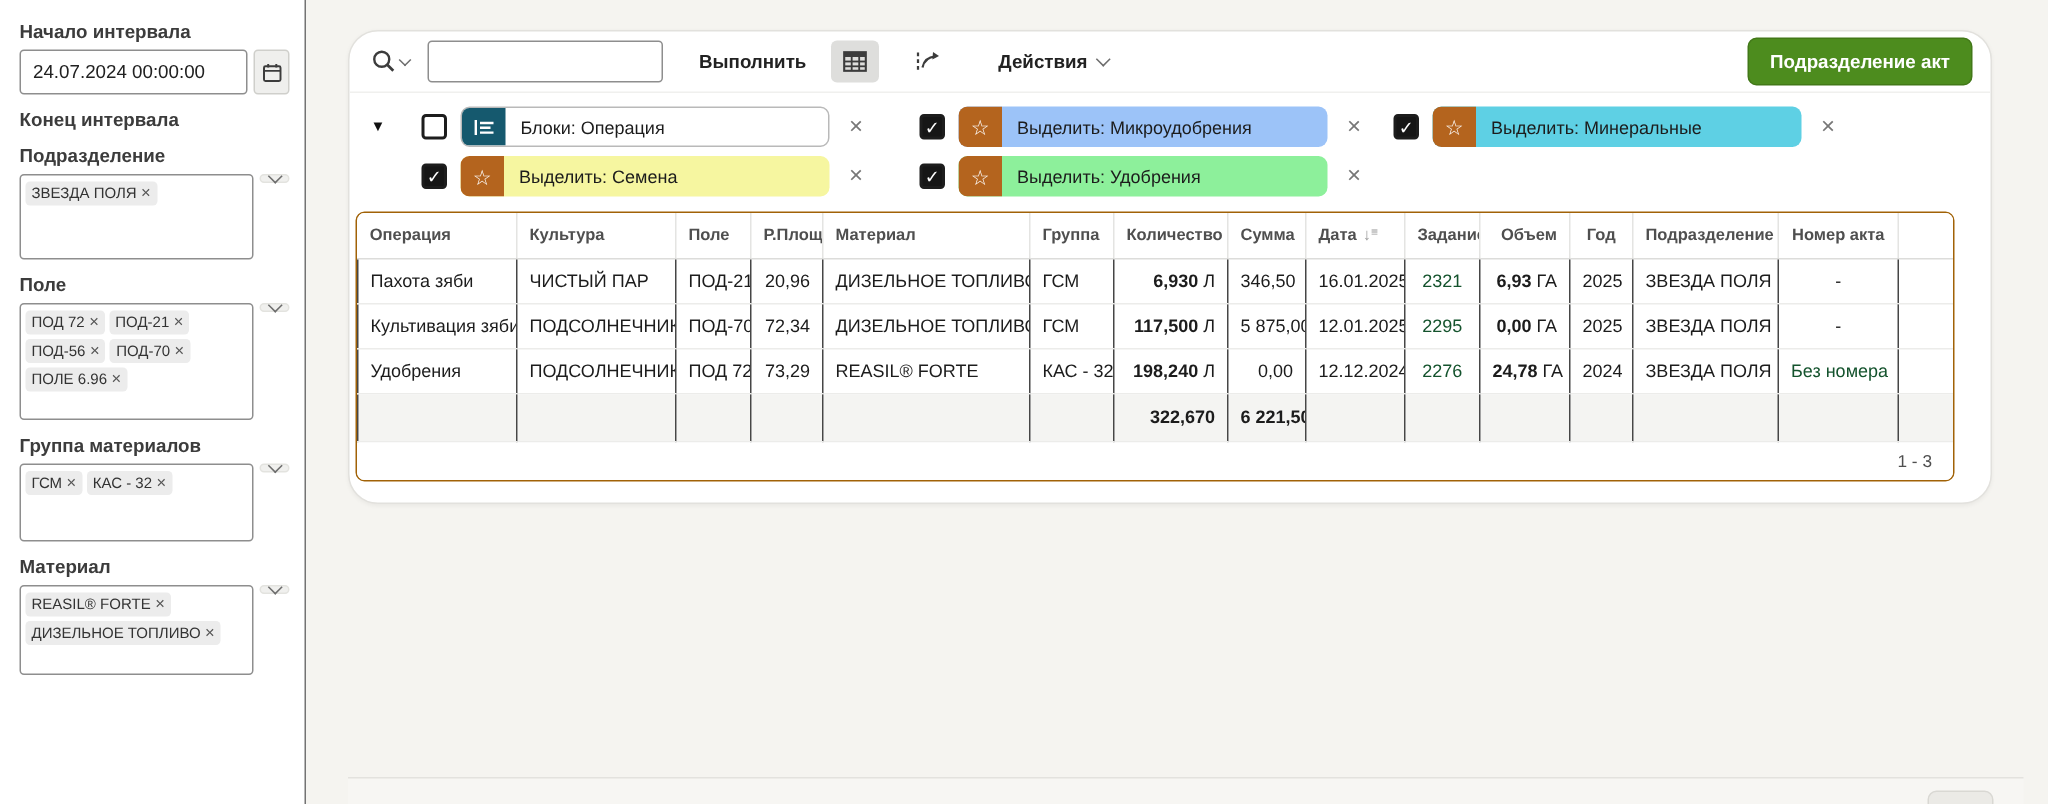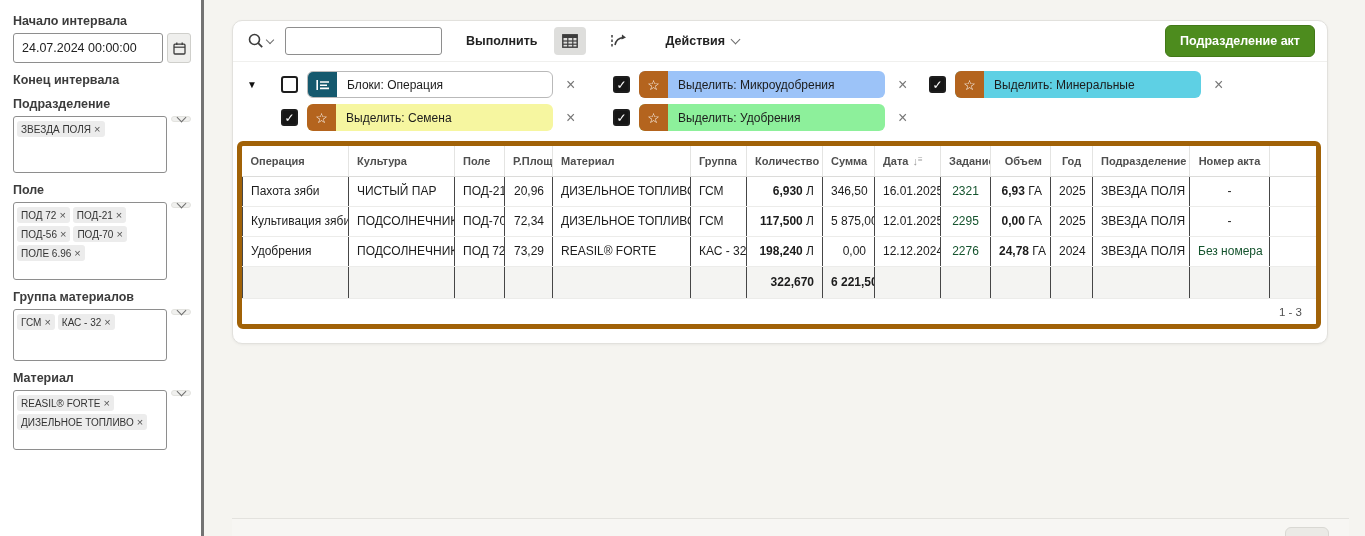--- a/index.html
+++ b/index.html
@@ -1,20 +1,20 @@
 <!DOCTYPE html>
 <html><head>
 <meta charset="utf-8">
 <style>
   * { margin:0; padding:0; box-sizing:border-box; }
   html,body { width:1365px; height:536px; overflow:hidden; }
   body { font-family:"Liberation Sans", sans-serif; background:#f5f4f0; display:flex; color:#1c1c1c; }
 
   
-  .sidebar { width:204px; height:536px; background:#ffffff; border-right:3px solid #737373;
+  .sidebar { width:204px; height:536px; background:#ffffff; border-right:1px solid #737373;
              padding:14px 10px 4px 13px; display:flex; flex-direction:column; flex-shrink:0; }
   .fld { margin-bottom:10px; }
   .lbl { font-weight:bold; font-size:12.5px; color:#3c3c3c; margin-bottom:5px; }
   .frow { display:flex; align-items:flex-start; gap:4px; }
   .dinp { flex:1; min-width:0; height:30px; border:1px solid #8e8e8e; border-radius:3px;
           font-family:"Liberation Sans",sans-serif; font-size:12.5px; padding:0 8px; color:#222; background:#fff; }
   .calbtn { width:24px; height:30px; background:#efefed; border:1px solid #cfcfcb; border-radius:3px;
             display:flex; align-items:center; justify-content:center; cursor:pointer; }
   .tagbox { flex:1; min-width:0; border:1px solid #8e8e8e; border-radius:3px; background:#fff;
             padding:4px 3px; display:flex; flex-wrap:wrap; gap:3px; align-content:flex-start; overflow:hidden; }
@@ -25,21 +25,21 @@
   .tagx { color:#555; font-size:11px; cursor:pointer; line-height:1; }
   .chev { width:7px; height:7px; border-right:1.6px solid #6d6d6d; border-bottom:1.6px solid #6d6d6d;
           transform:rotate(45deg); margin-top:-3px; }
   .refreshbtn { margin-top:auto; margin-bottom:5px; height:30px; background:#a4600c; border:1px solid #8a4f08;
                 border-radius:4px; color:#fff; font-weight:bold; font-size:12.5px;
                 display:flex; align-items:center; justify-content:center; gap:8px; cursor:pointer;
                 outline:1px dotted #7c4a10; outline-offset:3px; font-family:"Liberation Sans",sans-serif; }
 
   
   .main { flex:1; display:flex; flex-direction:column; padding:20px 16px 0 28px; }
-  .card { background:#fff; border:1px solid #e2e1dd; border-radius:10px; width:1096px;
+  .card { background:#fff; border:1px solid #e2e1dd; border-radius:20px; width:1096px;
           box-shadow:0 1px 3px rgba(0,0,0,.05); padding-bottom:8px; }
 
   
   .toolbar { display:flex; align-items:center; padding:8px 12px; gap:10px; border-bottom:1px solid #f0f0ee; height:41px; }
   .searchbtn { display:flex; align-items:center; gap:2px; cursor:pointer; padding:2px; }
   .srchin { width:157px; height:28px; border:1px solid #8e8e8e; border-radius:3px; padding:0 8px;
             font-family:"Liberation Sans",sans-serif; font-size:12.5px; }
   .gobtn { font-weight:bold; font-size:12.5px; color:#222; background:none; border:none; cursor:pointer;
            margin-left:14px; font-family:"Liberation Sans",sans-serif; }
   .viewbtn { width:32px; height:28px; border:none; background:none; border-radius:4px; display:flex;
@@ -61,21 +61,21 @@
   .chip { height:27px; width:246px; border-radius:6px; display:inline-flex; align-items:center; overflow:hidden; cursor:pointer; }
   .chip-plain { border:1px solid #b9b9b9; background:#fff; }
   .chipicon { width:29px; height:100%; display:flex; align-items:center; justify-content:center; flex-shrink:0;
               color:#fff; font-size:14px; }
   .chipicon.star { background:#b4641e; }
   .chipicon.break { background:#15596e; }
   .chiplabel { font-size:12px; color:#1c1c1c; padding:0 10px; white-space:nowrap; }
   .chipx { color:#777; font-size:16px; margin-left:13px; cursor:pointer; line-height:1; }
 
   
-  .igbox { margin:0 6px 6px 4px; border:5px solid #a16207; border-radius:6px; overflow:hidden; }
+  .igbox { margin:0 24px 6px 4px; border:1px solid #a16207; border-radius:6px; overflow:hidden; }
   table { border-collapse:collapse; width:100%; table-layout:fixed; font-size:12px; }
   th { font-size:11px; font-weight:bold; color:#4f4f4f; height:30px; padding:2px 8px; text-align:left;
        border-right:1px solid #e4e4e2; border-bottom:1px solid #dcdcda; background:#fff; cursor:pointer;
        white-space:nowrap; overflow:hidden; }
   th.r { text-align:right; } th.c { text-align:center; }
   th:last-child { border-right:none; }
   td { height:30px; padding:2px 8px; border-right:1px solid #464646; border-bottom:1px solid #ececea;
        white-space:nowrap; overflow:hidden; background:#fff; }
   td.r { text-align:right; } td.c { text-align:center; }
   tbody tr td:first-child { border-left:1px solid #464646; }

